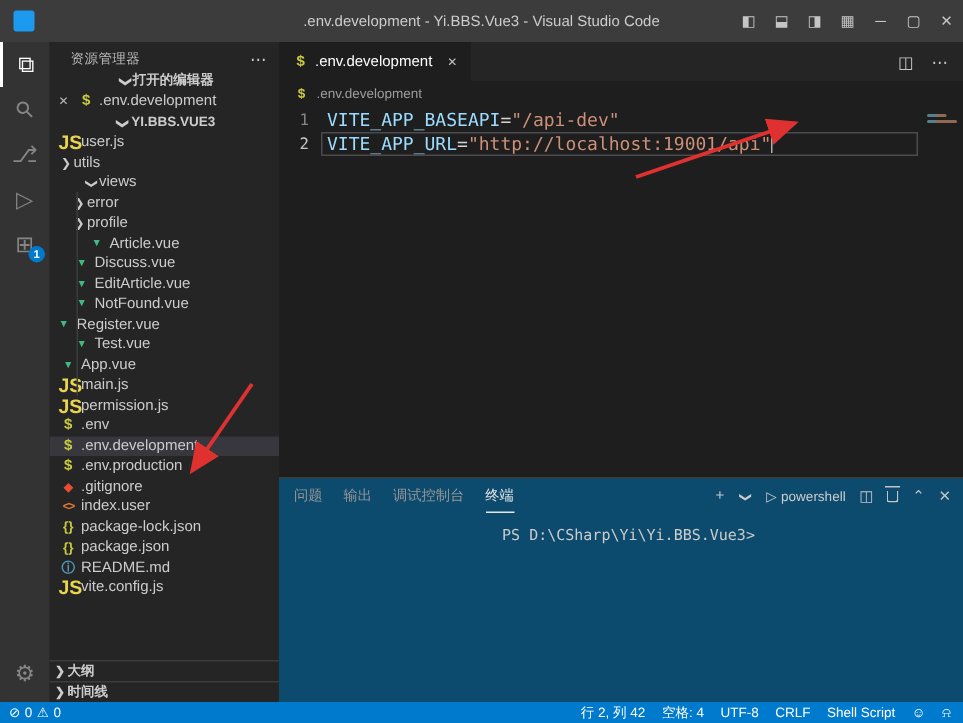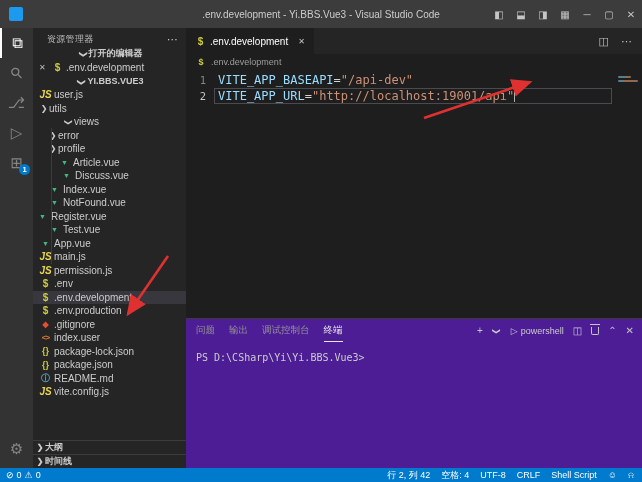--- a/index.html
+++ b/index.html
@@ -24,21 +24,21 @@
   
   .sidebar { position: absolute; top: 28px; bottom: 14px; left: 33px; width: 153px; background: #252526; font-size: 10px; z-index: 3; }
   .sidebar-title { height: 18px; display: flex; align-items: flex-end; padding: 0 8px 0 14px; font-size: 9px; color: #bbbbbb; letter-spacing: 0.3px; }
   .sidebar-title .more { margin-left: auto; font-size: 11px; color: #cccccc; }
   .section-header { height: 14px; display: flex; align-items: center; font-weight: bold; font-size: 9px; color: #cccccc; padding-left: 2px; justify-content: center; }
   .oe-row { height: 14px; display: flex; align-items: center; padding-left: 6px; }
   .oe-close { width: 10px; font-size: 8px; color: #bbbbbb; margin-right: 2px; }
   .chev { display: inline-block; width: 10px; font-size: 8px; color: #cccccc; transform-origin: 45% 55%; flex: 0 0 10px; text-align: center; }
   .chev.open { transform: rotate(90deg); }
   .ficon { display: inline-block; width: 13px; flex: 0 0 13px; text-align: center; font-weight: bold; margin-right: 2px; }
-  .fi-js   { color: #e8d44d; font-size: 10px; font-style: italic; }
+  .fi-js   { color: #e8d44d; font-size: 13px; }
   .fi-vue  { color: #42b883; font-size: 7px; }
   .fi-env  { color: #cbcb41; font-size: 10px; }
   .fi-git  { color: #e84d31; font-size: 8px; }
   .fi-html { color: #e37933; font-size: 8px; letter-spacing: -1px; }
   .fi-json { color: #cbcb41; font-size: 9px; }
   .fi-md   { color: #519aba; font-size: 9px; }
   #file-tree { position: relative; }
   .tree-row { height: 13.5px; display: flex; align-items: center; white-space: nowrap; cursor: pointer; }
   .tree-row.selected { background: #37373d; }
   .tree-label { font-size: 10px; color: #cccccc; }
@@ -63,29 +63,29 @@
   .tok-key { color: #9cdcfe; }
   .tok-op  { color: #d4d4d4; }
   .tok-str { color: #ce9178; }
   .cursor  { display: inline-block; width: 1px; height: 12px; background: #aeafad; vertical-align: -2px; }
   .minimap { position: absolute; top: 2px; right: 0; width: 26px; height: 100%; }
   .mm-line { position: absolute; height: 2px; border-radius: 1px; }
   .mm-1 { top: 4px; left: 2px; width: 13px; background: linear-gradient(90deg, #56808f 0 7px, #8f6a50 7px 13px); }
   .mm-2 { top: 8px; left: 2px; width: 20px; background: linear-gradient(90deg, #56808f 0 6px, #8f6a50 6px 20px); }
 
   
-  .panel { position: absolute; left: 0; right: 0; top: 290px; bottom: 0; background: #4c1d95; border-top: 1px solid #3c3c3c; }
+  .panel { position: absolute; left: 0; right: 0; top: 290px; bottom: 0; background: #0c4a6e; border-top: 1px solid #3c3c3c; }
   .panel-header { height: 23px; display: flex; align-items: stretch; padding: 0 8px 0 10px; }
   .panel-tab { display: flex; align-items: center; margin-right: 14px; font-size: 9.5px; color: #969696; cursor: pointer; }
   .panel-tab.active { color: #e7e7e7; border-bottom: 1px solid #e7e7e7; }
   .panel-actions { margin-left: auto; display: flex; align-items: center; gap: 9px; color: #c5c5c5; font-size: 10px; }
   .shell-select { display: flex; align-items: center; gap: 3px; font-size: 9px; color: #cccccc; }
   .trash-glyph { width: 8px; height: 8px; border: 1px solid #c5c5c5; border-top: none; border-radius: 0 0 2px 2px; position: relative; display: inline-block; }
   .trash-glyph::before { content: ''; position: absolute; top: -3px; left: -2px; right: -2px; height: 1px; background: #c5c5c5; }
-  .terminal-body { padding: 10px 0 0 10px; font-family: "DejaVu Sans Mono", monospace; font-size: 10px; color: #cccccc; }
+  .terminal-body { padding: 10px 0 0 10px; font-family: "DejaVu Sans Mono", monospace; font-size: 10px; color: #cccccc; text-align: center; }
 
   
   .statusbar { position: absolute; left: 0; right: 0; bottom: 0; height: 14px; background: #007acc; color: #ffffff; display: flex; align-items: center; font-size: 9px; padding: 0 8px 0 6px; z-index: 6; }
   .sb-group { display: flex; align-items: center; gap: 3px; }
   .sb-right { margin-left: auto; display: flex; align-items: center; gap: 11px; }
   .sb-icon { font-size: 9px; }
 
   
   .annotations { position: absolute; inset: 0; z-index: 50; pointer-events: none; }
 </style>
@@ -156,43 +156,43 @@
     <div id="file-tree">
       <div class="indent-guide"></div>
     <div class="tree-row" style="padding-left: 6px;">
           <span class="ficon fi-js">JS</span>
           <span class="tree-label">user.js</span>
         </div>
         <div class="tree-row" style="padding-left: 6px;">
           <span class="chev">❯</span>
           <span class="tree-label">utils</span>
         </div>
-        <div class="tree-row" style="padding-left: 6px; margin-left: 25px;">
+        <div class="tree-row" style="padding-left: 23px;">
           <span class="chev open">❯</span>
           <span class="tree-label">views</span>
         </div>
         <div class="tree-row" style="padding-left: 15px;">
           <span class="chev">❯</span>
           <span class="tree-label">error</span>
         </div>
         <div class="tree-row" style="padding-left: 15px;">
           <span class="chev">❯</span>
           <span class="tree-label">profile</span>
         </div>
         <div class="tree-row" style="padding-left: 15px; margin-left: 10px;">
           <span class="ficon fi-vue">▼</span>
           <span class="tree-label">Article.vue</span>
         </div>
-        <div class="tree-row" style="padding-left: 27px;">
+        <div class="tree-row" style="padding-left: 15px;">
           <span class="ficon fi-vue">▼</span>
           <span class="tree-label">Discuss.vue</span>
         </div>
         <div class="tree-row" style="padding-left: 15px;">
           <span class="ficon fi-vue">▼</span>
-          <span class="tree-label">Index.vue</span>
+          <span class="tree-label">EditArticle.vue</span>
         </div>
         <div class="tree-row" style="padding-left: 15px;">
           <span class="ficon fi-vue">▼</span>
           <span class="tree-label">NotFound.vue</span>
         </div>
         <div class="tree-row" style="padding-left: 3px;">
           <span class="ficon fi-vue">▼</span>
           <span class="tree-label">Register.vue</span>
         </div>
         <div class="tree-row" style="padding-left: 15px;">

